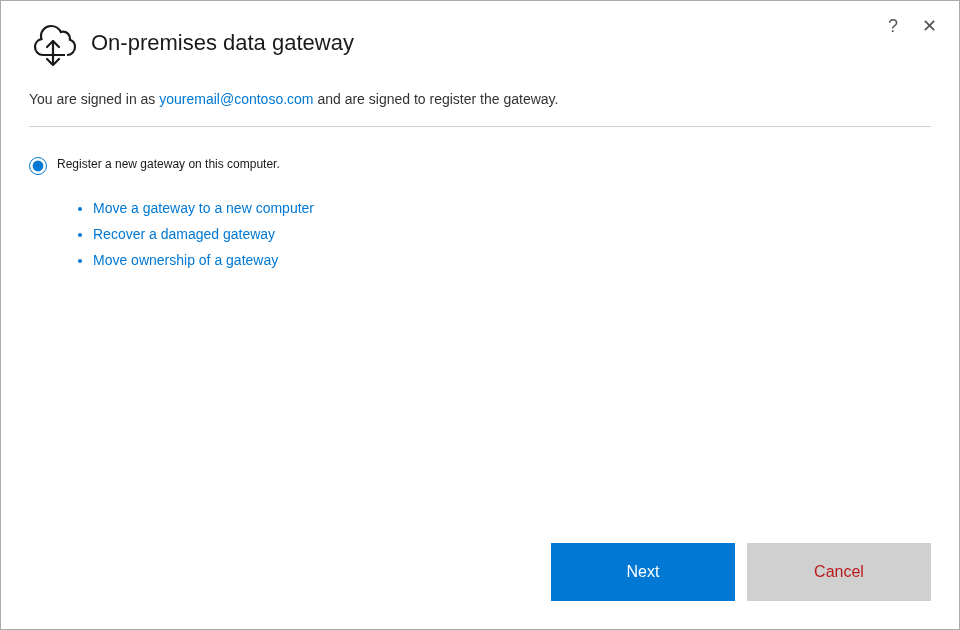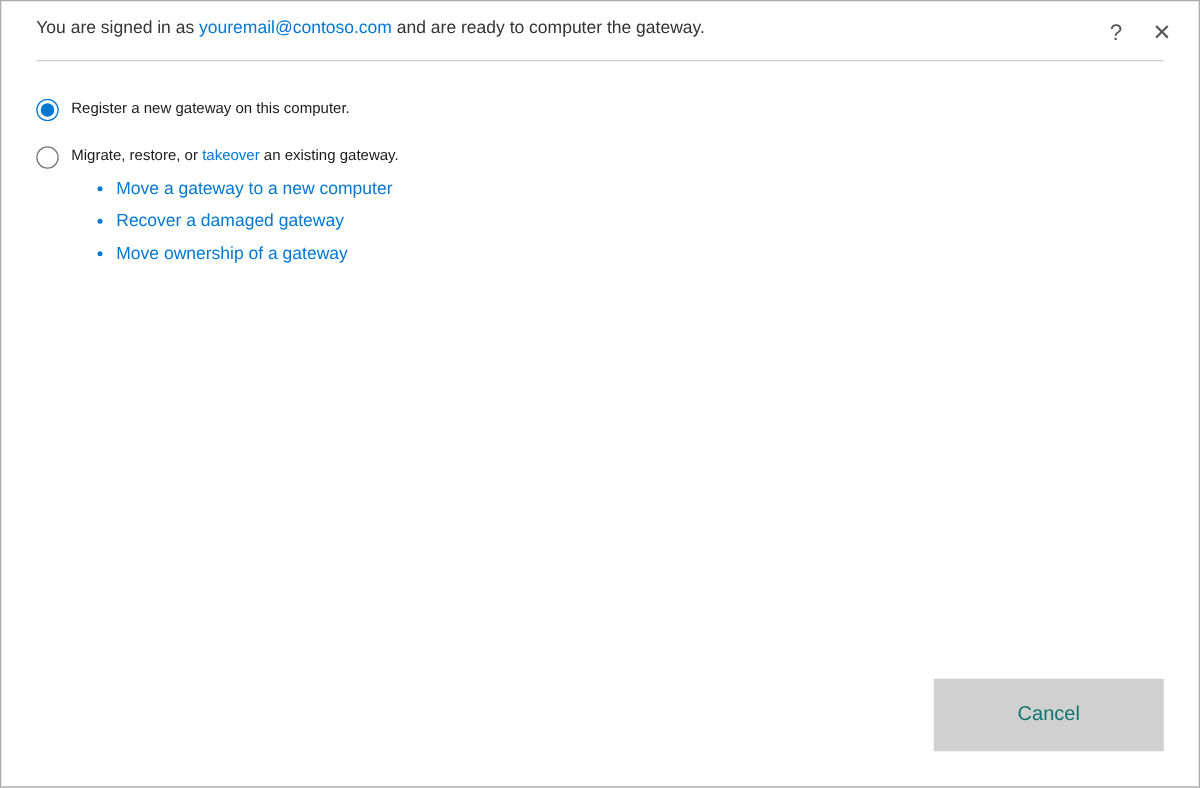--- a/index.html
+++ b/index.html
@@ -166,71 +166,79 @@
       padding: 0;
       width: 184px;
       height: 58px;
       font-size: 16px;
       cursor: pointer;
       font-family: 'Segoe UI', Arial, sans-serif;
     }
 
     .btn-cancel {
       background: #d0d0d0;
-      color: #0f766e;
+      color: #b91c1c;
       border: none;
       padding: 0;
       width: 184px;
       height: 58px;
       font-size: 16px;
       cursor: pointer;
       font-family: 'Segoe UI', Arial, sans-serif;
     }
   </style>
 </head>
 <body>
 
 <div class="dialog">
 
   <div class="window-controls">
     <button class="window-control-btn">?</button>
     <button class="window-control-btn">✕</button>
   </div>
 
+  <div class="title-bar">
+    <svg class="cloud-icon" viewBox="0 0 48 48" fill="none" xmlns="http://www.w3.org/2000/svg">
+
+      <path d="M36 36H14C9.58 36 6 32.42 6 28C6 24.1 8.72 20.84 12.44 20.1C12.16 19.14 12 18.09 12 17C12 11.48 16.48 7 22 7C26.3 7 30.0 9.46 31.88 13.06C32.58 12.74 33.28 12.6 34 12.6C37.87 12.6 41 15.73 41 19.6C41 20.0 40.96 20.4 40.9 20.78C43.78 21.82 46 24.66 46 28C46 32.42 42.42 36 38 36" stroke="#1a1a1a" stroke-width="2.2" fill="none"></path>
+
+      <line x1="24" y1="22" x2="24" y2="36" stroke="#1a1a1a" stroke-width="2.2" stroke-linecap="round"></line>
+      <polyline points="18,28 24,22 30,28" stroke="#1a1a1a" stroke-width="2.2" fill="none" stroke-linecap="round" stroke-linejoin="round"></polyline>
+
+      <line x1="24" y1="36" x2="24" y2="44" stroke="#1a1a1a" stroke-width="2.2" stroke-linecap="round"></line>
+      <polyline points="18,40 24,46 30,40" stroke="#1a1a1a" stroke-width="2.2" fill="none" stroke-linecap="round" stroke-linejoin="round"></polyline>
+    </svg>
+    <span class="title-text">On-premises data gateway</span>
+  </div>
 
   <div class="subtitle-area">
     <p class="subtitle-text">
-      <span>You are signed in as </span><a class="email-link" href="#">youremail@contoso.com</a><span> and are ready to computer the gateway.</span>
+      <span>You are signed in as </span><a class="email-link" href="#">youremail@contoso.com</a><span> and are signed to register the gateway.</span>
     </p>
   </div>
 
   <div class="divider"></div>
 
   <div class="content-area">
 
     <label class="radio-option">
       <input type="radio" class="radio-input" name="gateway-option" checked="" style="">
       <span class="radio-label">Register a new gateway on this computer.</span>
     </label>
 
     <div class="radio-option" style="align-items:flex-start; flex-direction:column;">
-      <label style="display:flex; align-items:flex-start; cursor:pointer;">
-        <input type="radio" class="radio-input" name="gateway-option" style="">
-        <span class="radio-label">
-          <span>Migrate, restore, or </span><a class="takeover-link" href="#">takeover</a><span> an existing gateway.</span>
-        </span>
-      </label>
 
       <div class="sub-options">
         <ul>
           <li><a href="#">Move a gateway to a new computer</a></li>
           <li><a href="#">Recover a damaged gateway</a></li>
           <li><a href="#">Move ownership of a gateway</a></li>
         </ul>
       </div>
     </div>
 
   </div>
 
   <div class="footer">
+    <button class="btn-next">Next</button>
     <button class="btn-cancel">Cancel</button>
   </div>
 </div>
 
 </body></html>

